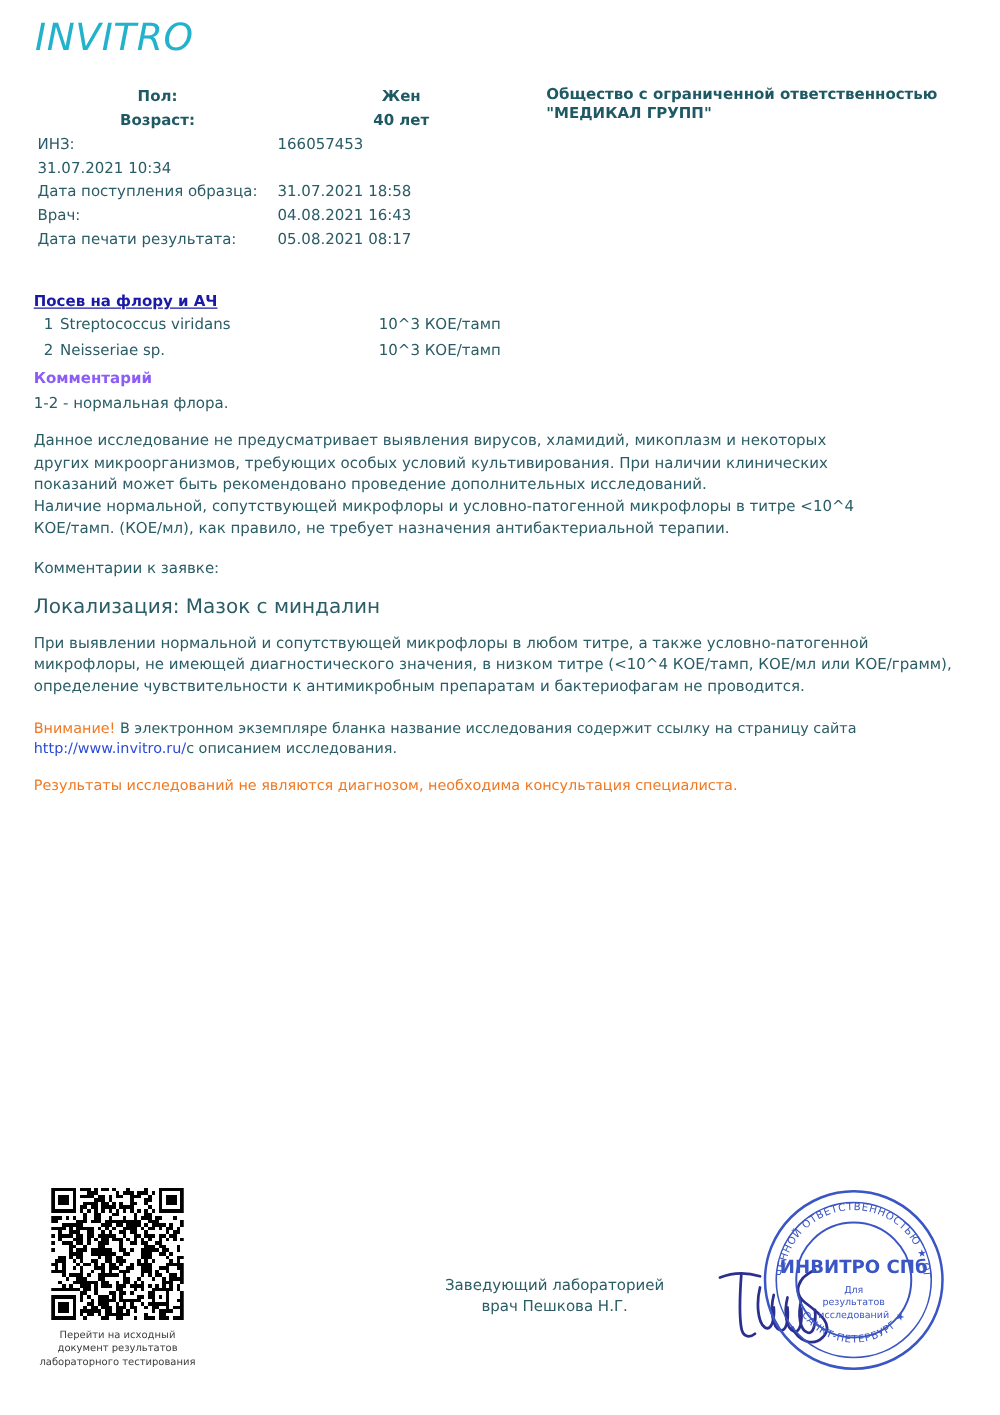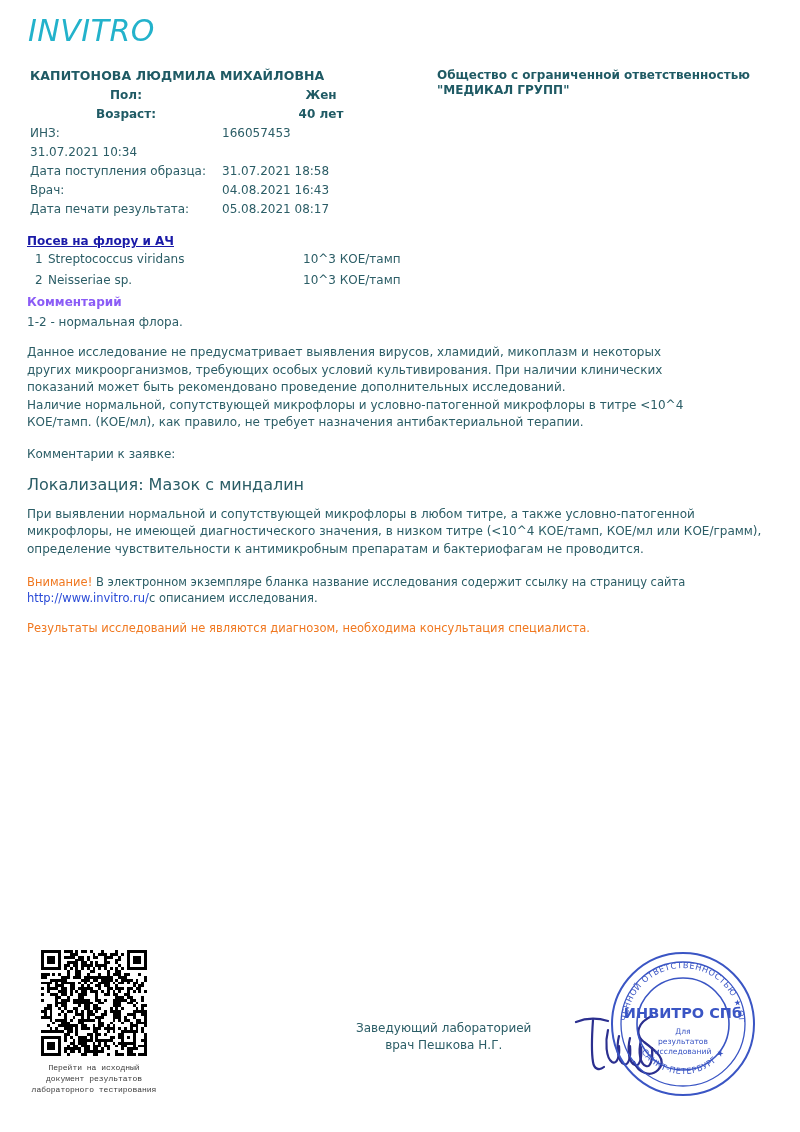--- a/index.html
+++ b/index.html
@@ -158,21 +158,20 @@
     margin-top: 14px;
   }
 
   
   .qr-block {
     position: absolute;
     left: 26px;
     top: 950px;
     width: 136px;
     text-align: center;
-    font-family: Liberation Mono, monospace;
   }
   .qr-code {
     width: 106px;
     height: 106px;
     margin: 0 auto;
     display: block;
   }
   .qr-caption {
     font-size: 8px;
     line-height: 11px;
@@ -208,21 +207,20 @@
   }
 </style>
 </head>
 <body>
 
 <div class="page">
 
   <div class="logo">INVITRO</div>
 
   <div class="patient-block">
-    <div class="patient-name">КАПИТОНОВА ЛЮДМИЛА МИХАЙЛОВНА</div>
     <div id="patient-fields">
         <div class="info-row bold">
           <div class="lbl">Пол:</div>
           <div class="val">Жен</div>
         </div>
         <div class="info-row bold">
           <div class="lbl">Возраст:</div>
           <div class="val">40 лет</div>
         </div>
         <div class="info-row">

